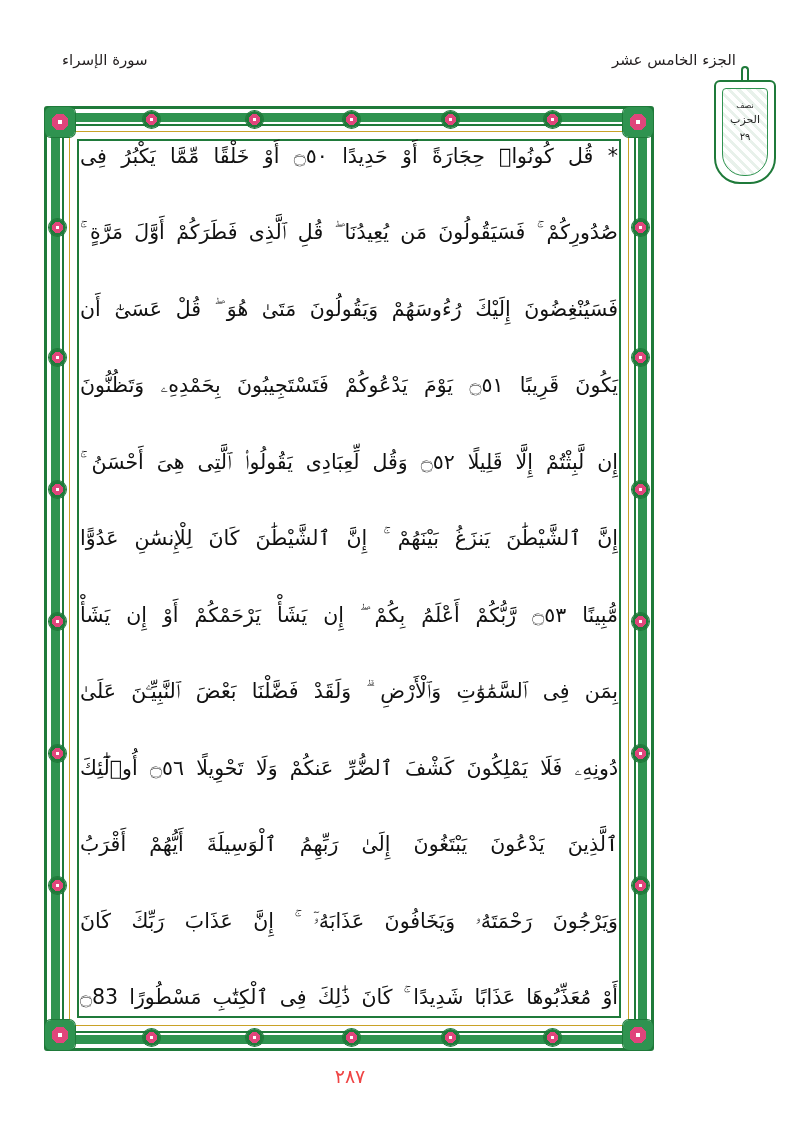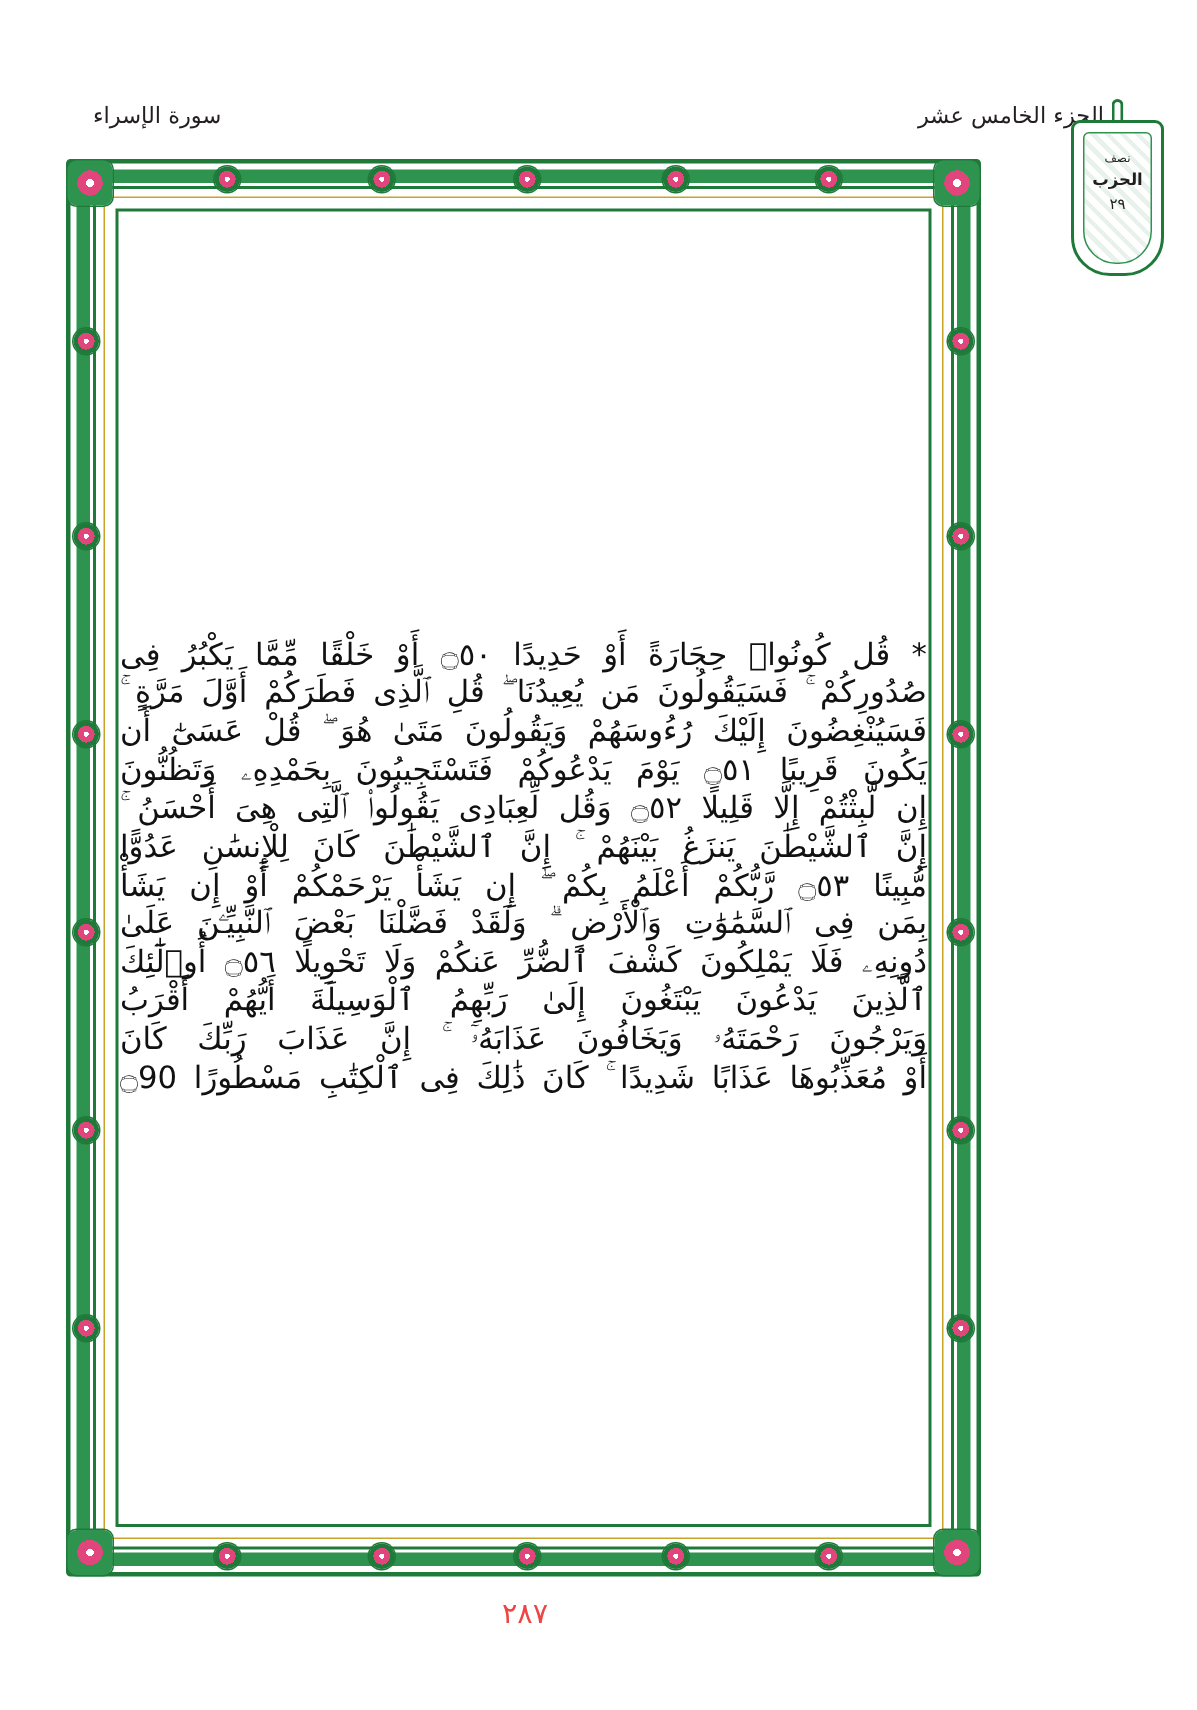--- a/index.html
+++ b/index.html
@@ -11,21 +11,21 @@
     width: 798px;
     height: 1140px;
     position: relative;
     font-family: "DejaVu Sans", "Liberation Sans", sans-serif;
     overflow: hidden;
   }
 
   
   .page-header {
     position: absolute;
-    top: 64px;
+    top: 47px;
     left: 62px;
     right: 62px;
     height: 26px;
     display: flex;
     flex-direction: row-reverse;
     justify-content: space-between;
     align-items: center;
     direction: rtl;
   }
   .header-text {
@@ -85,21 +85,21 @@
     top: 34px;
     left: 0;
     right: 0;
     text-align: center;
     font-size: 9px;
     color: #1f1f1f;
     line-height: 1.5;
     direction: rtl;
   }
   .hizb-marker .lamp-text .l1 { font-size: 8px; }
-  .hizb-marker .lamp-text .l2 { font-size: 11px; font-weight: bold; }
+  .hizb-marker .lamp-text .l2 { font-size: 11px; font-weight: normal; }
   .hizb-marker .lamp-text .l3 { font-size: 10px; }
 
   
   .frame {
     position: absolute;
     top: 106px;
     left: 44px;
     width: 610px;
     height: 945px;
     box-sizing: border-box;
@@ -154,21 +154,21 @@
   
   .text-block {
     position: absolute;
     top: 140px;
     left: 80px;
     width: 538px;
     height: 875px;
     direction: rtl;
     display: flex;
     flex-direction: column;
-    justify-content: center;
+    justify-content: space-between;
     padding: 4px 0;
     box-sizing: border-box;
   }
   .ayah-line {
     font-family: "DejaVu Sans", "Liberation Serif", serif;
     font-size: 20.5px;
     line-height: 1.25;
     color: #111111;
     text-align: justify;
     text-align-last: justify;
@@ -252,16 +252,16 @@
   <div class="ayah-line">صُدُورِكُمْ ۚ فَسَيَقُولُونَ مَن يُعِيدُنَا ۖ قُلِ ٱلَّذِى فَطَرَكُمْ أَوَّلَ مَرَّةٍ ۚ</div>
   <div class="ayah-line">فَسَيُنْغِضُونَ إِلَيْكَ رُءُوسَهُمْ وَيَقُولُونَ مَتَىٰ هُوَ ۖ قُلْ عَسَىٰٓ أَن</div>
   <div class="ayah-line">يَكُونَ قَرِيبًا ۝٥١ يَوْمَ يَدْعُوكُمْ فَتَسْتَجِيبُونَ بِحَمْدِهِۦ وَتَظُنُّونَ</div>
   <div class="ayah-line">إِن لَّبِثْتُمْ إِلَّا قَلِيلًا ۝٥٢ وَقُل لِّعِبَادِى يَقُولُوا۟ ٱلَّتِى هِىَ أَحْسَنُ ۚ</div>
   <div class="ayah-line">إِنَّ ٱلشَّيْطَٰنَ يَنزَغُ بَيْنَهُمْ ۚ إِنَّ ٱلشَّيْطَٰنَ كَانَ لِلْإِنسَٰنِ عَدُوًّا</div>
   <div class="ayah-line">مُّبِينًا ۝٥٣ رَّبُّكُمْ أَعْلَمُ بِكُمْ ۖ إِن يَشَأْ يَرْحَمْكُمْ أَوْ إِن يَشَأْ</div>
   <div class="ayah-line">بِمَن فِى ٱلسَّمَٰوَٰتِ وَٱلْأَرْضِ ۗ وَلَقَدْ فَضَّلْنَا بَعْضَ ٱلنَّبِيِّـۧنَ عَلَىٰ</div>
   <div class="ayah-line">دُونِهِۦ فَلَا يَمْلِكُونَ كَشْفَ ٱلضُّرِّ عَنكُمْ وَلَا تَحْوِيلًا ۝٥٦ أُو۟لَٰٓئِكَ</div>
   <div class="ayah-line">ٱلَّذِينَ يَدْعُونَ يَبْتَغُونَ إِلَىٰ رَبِّهِمُ ٱلْوَسِيلَةَ أَيُّهُمْ أَقْرَبُ</div>
   <div class="ayah-line">وَيَرْجُونَ رَحْمَتَهُۥ وَيَخَافُونَ عَذَابَهُۥٓ ۚ إِنَّ عَذَابَ رَبِّكَ كَانَ</div>
-  <div class="ayah-line">أَوْ مُعَذِّبُوهَا عَذَابًا شَدِيدًا ۚ كَانَ ذَٰلِكَ فِى ٱلْكِتَٰبِ مَسْطُورًا ۝90</div>
+  <div class="ayah-line">أَوْ مُعَذِّبُوهَا عَذَابًا شَدِيدًا ۚ كَانَ ذَٰلِكَ فِى ٱلْكِتَٰبِ مَسْطُورًا ۝83</div>
 </div>
 
 <div class="page-number">٢٨٧</div>
 
 </body></html>

